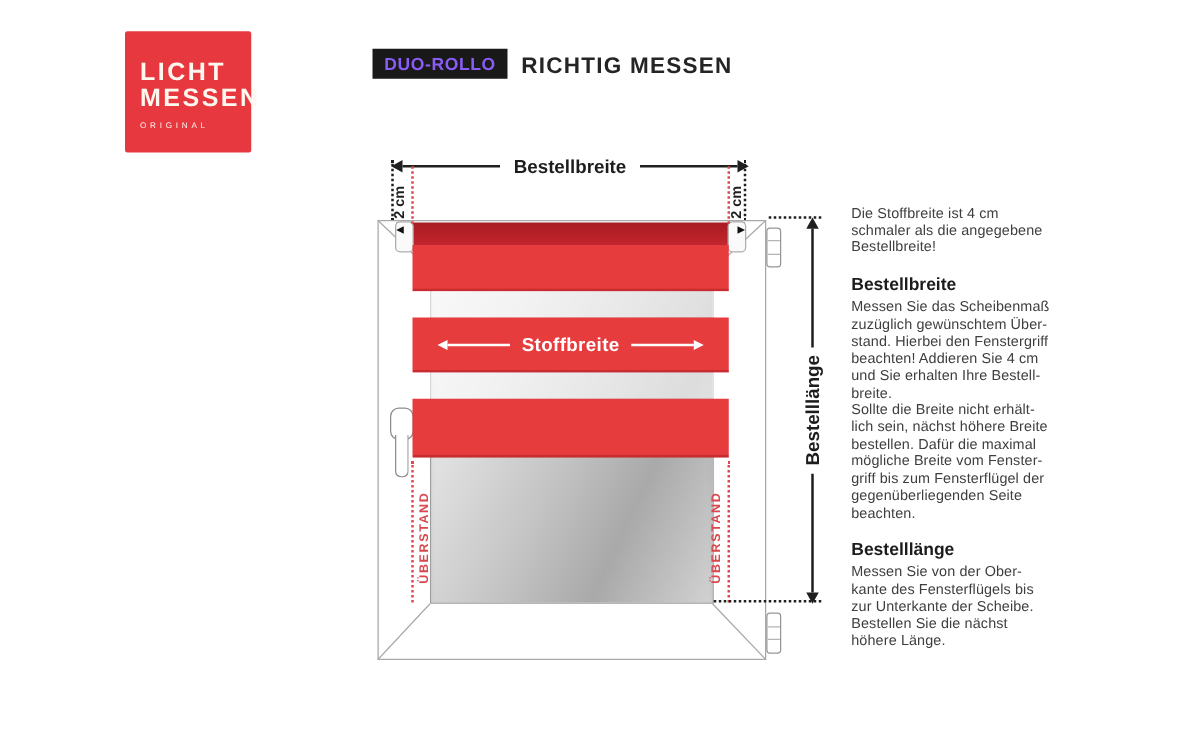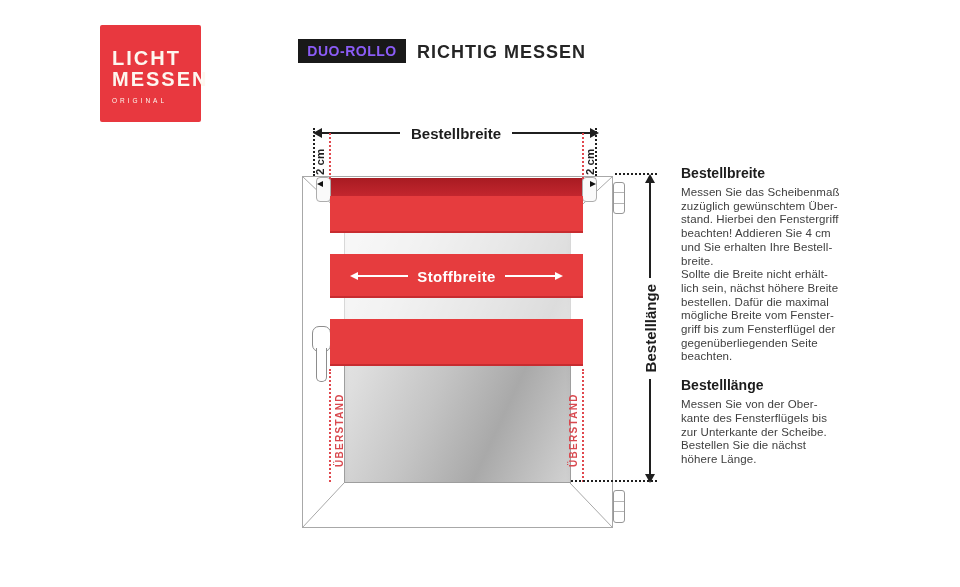--- a/index.html
+++ b/index.html
@@ -163,20 +163,23 @@
   <div class="abs dot-h-k" style="left:571px; top:480px; width:86px;"></div>
   <div class="abs meas-v" style="left:642px; top:174px; width:16px; height:309px;">
     <div class="tri tri-u"></div>
     <div class="vline"></div>
     <span class="rot lbl-bl">Bestelllänge</span>
     <div class="vline"></div>
     <div class="tri tri-d"></div>
   </div>
 
   <div class="abs col">
+    <p>Die Stoffbreite ist 4 cm
+schmaler als die angegebene
+Bestellbreite!</p>
     <h3>Bestellbreite</h3>
     <p>Messen Sie das Scheibenmaß
 zuzüglich gewünschtem Über-
 stand. Hierbei den Fenstergriff
 beachten! Addieren Sie 4 cm
 und Sie erhalten Ihre Bestell-
 breite.
 Sollte die Breite nicht erhält-
 lich sein, nächst höhere Breite
 bestellen. Dafür die maximal

